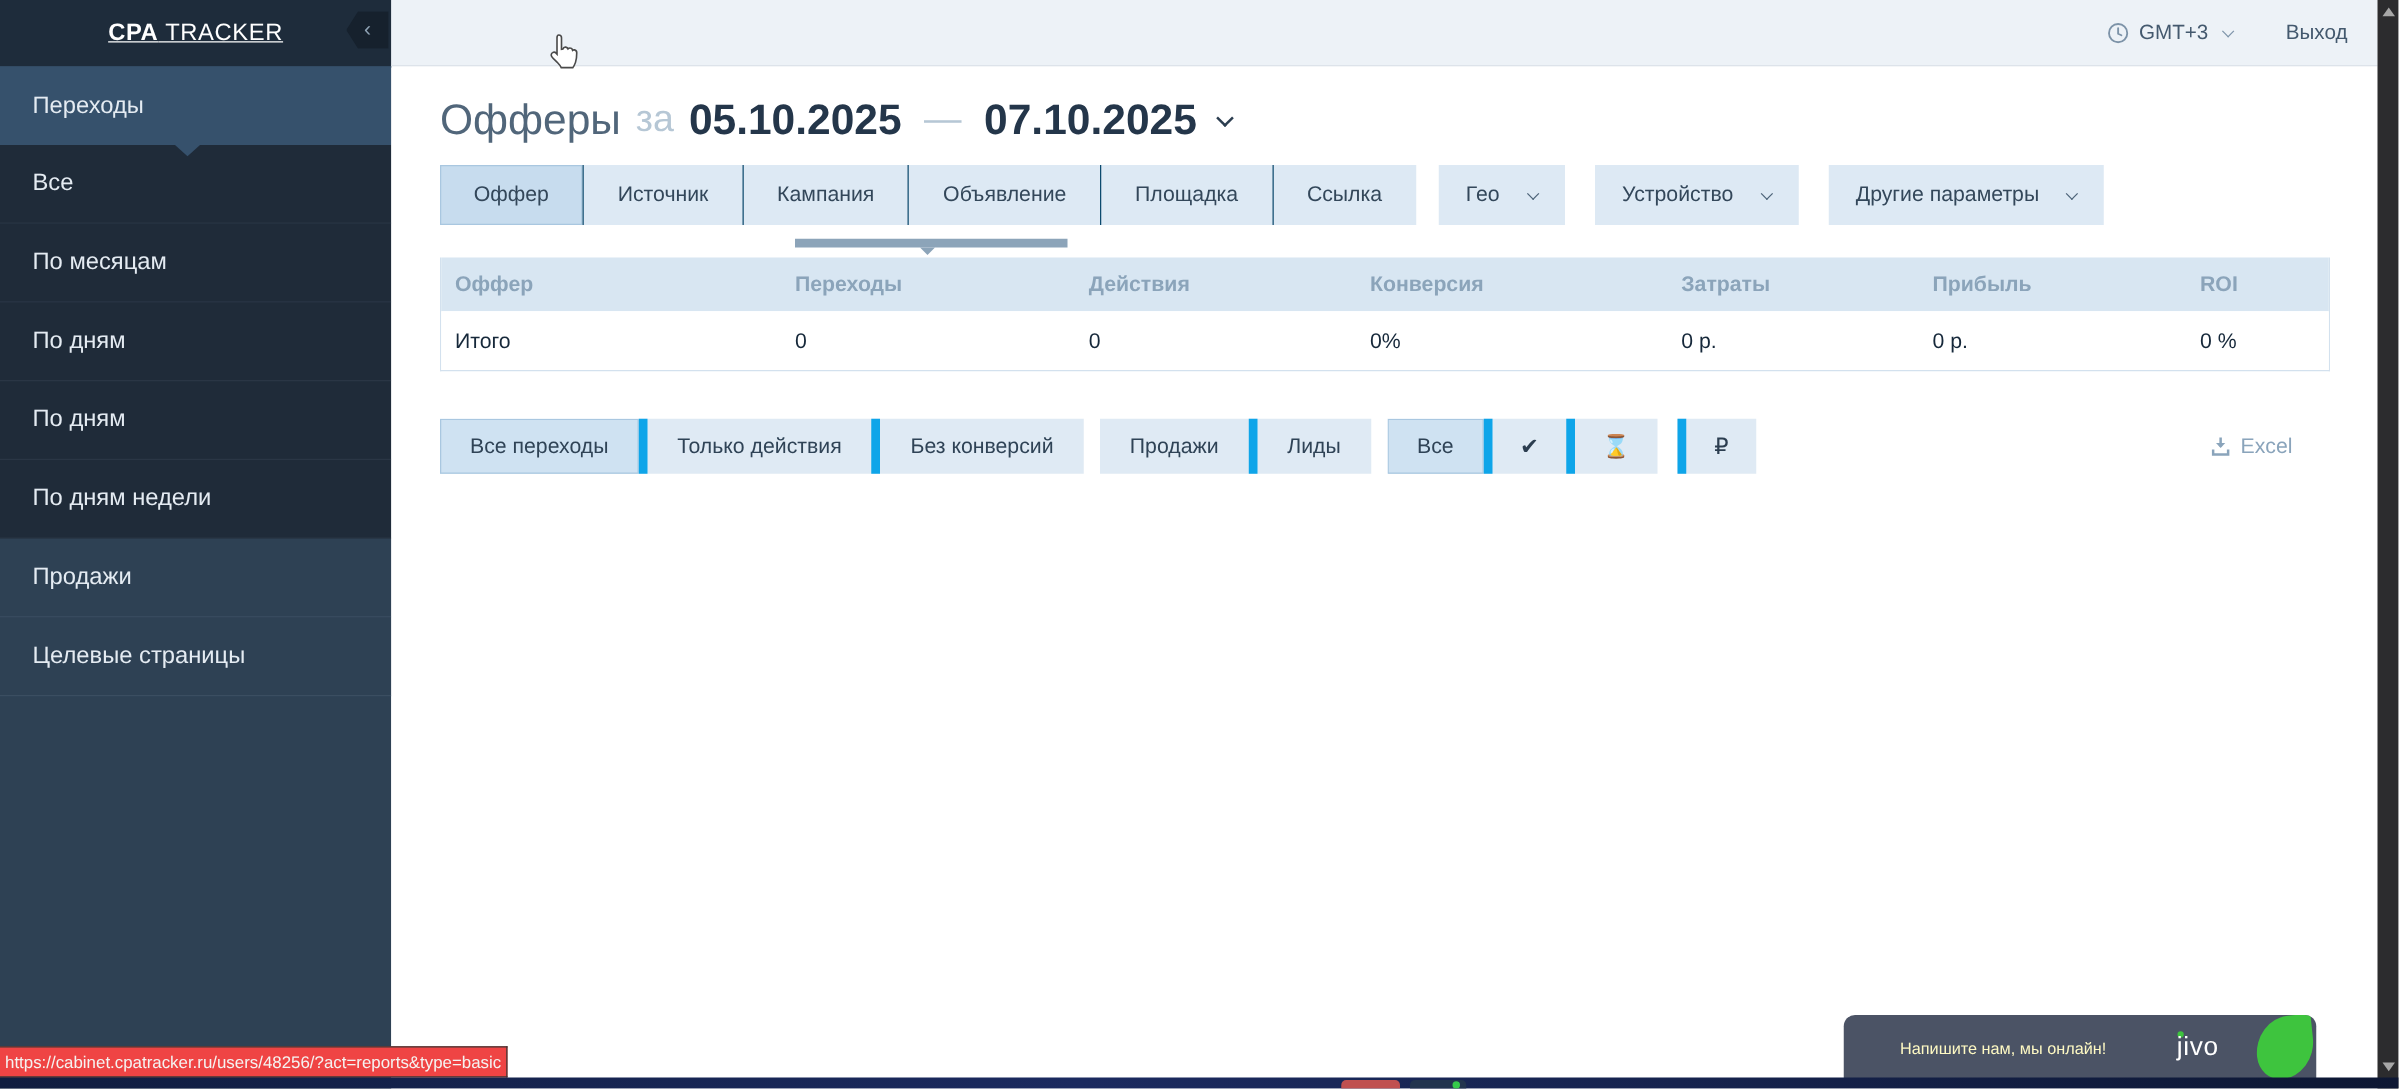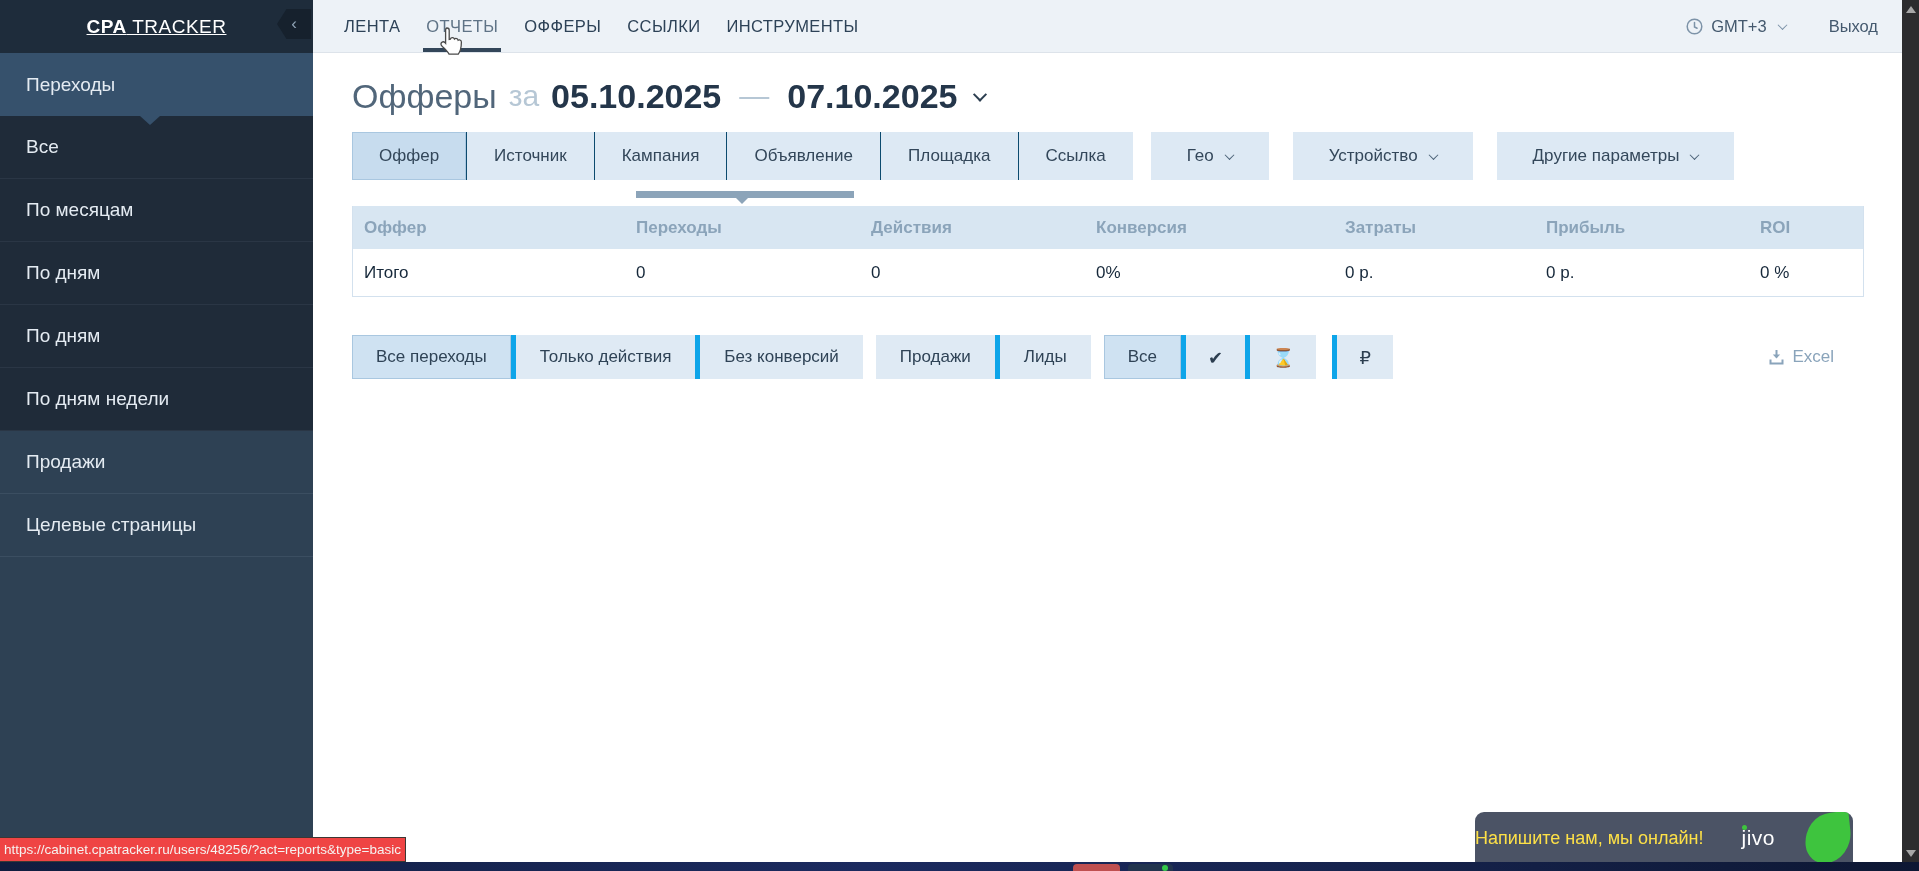--- a/index.html
+++ b/index.html
@@ -48,58 +48,58 @@
   .t-date{font-size:34px;font-weight:bold;color:#24364a;}
   .t-dash{font-size:30px;color:#b6c7d5;margin:0 6px;}
   .title-row .chev{width:10px;height:10px;border-width:2.4px;color:#2c3e50;margin-left:6px;}
 
   .tabs-row{margin-top:14px;display:flex;align-items:stretch;height:48px;}
   .tabgroup{display:flex;}
   .tab{display:flex;align-items:center;padding:0 27px;background:#dde9f4;color:#33475a;font-size:17px;cursor:pointer;
        border-left:1px solid #0c4a6e;}
   .tab:first-child{border-left:none;}
   .tab.active{background:#c7dcee;box-shadow:inset 0 0 0 1px #a9c7e0;border-left:none;}
-  .dd{display:flex;align-items:center;gap:12px;padding:0 36px;background:#dde9f4;color:#33475a;font-size:17px;
+  .dd{display:flex;align-items:center;gap:23px;padding:0 22px;background:#dde9f4;color:#33475a;font-size:17px;
       margin-left:18px;cursor:pointer;}
   .dd .chev{color:#4c6378;}
   .dd.wide{margin-left:24px;}
 
   
   .table-wrap{position:relative;margin-top:26px;width:1512px;border:1px solid #d3e1ee;border-top:none;}
   .sort-indicator{position:absolute;left:283px;top:-15px;width:218px;height:7px;background:#8ca4b9;}
   .sort-indicator::after{content:"";position:absolute;left:100px;top:7px;width:0;height:0;
      border-left:6px solid transparent;border-right:6px solid transparent;border-top:6px solid #8ca4b9;}
   .thead{display:flex;background:#d8e6f2;height:43px;align-items:center;}
   .thead .cell{color:#8ba4ba;font-size:17px;font-weight:bold;}
   .trow{display:flex;background:#fff;height:47px;align-items:center;}
   .trow .cell{color:#16283a;font-size:17px;font-weight:normal;}
   .cell{padding-left:11px;}
   .c0{width:272px;}.c1{width:235px;}.c2{width:225px;}.c3{width:249px;}.c4{width:201px;}.c5{width:214px;}.c6{flex:1;}
 
   
   .filters-row{margin-top:38px;width:1512px;display:flex;align-items:center;}
   .btn-group{display:flex;margin-right:13px;}
   .fbtn{height:44px;display:flex;align-items:center;justify-content:center;padding:0 24px;
-        background:#dfeaf4;color:#2f4356;font-size:17px;cursor:pointer;border-left:5px solid #0ea5e9;}
+        background:#dfeaf4;color:#2f4356;font-size:17px;cursor:pointer;border-left:7px solid #0ea5e9;}
   .btn-group .fbtn:first-child{border-left:none;}
   .fbtn.active{background:#cfe2f2;box-shadow:inset 0 0 0 1px #a9c7e0;border-left:none;}
   .fbtn.icon{padding:0 22px;font-family:"DejaVu Sans",sans-serif;font-size:18px;color:#2c3e50;}
   .fbtn.standalone{margin-left:3px;}
   .excel{margin-left:auto;margin-right:30px;display:flex;align-items:center;gap:8px;color:#8aa4bb;font-size:17px;cursor:pointer;}
 
   
   .scrollbar{position:absolute;right:0;top:0;width:17px;height:871px;background:#2c2c2e;
      display:flex;flex-direction:column;justify-content:space-between;align-items:center;padding:6px 0;}
   .sb-up{width:0;height:0;border-left:5px solid transparent;border-right:5px solid transparent;border-bottom:7px solid #a7a7a7;}
   .sb-down{width:0;height:0;border-left:5px solid transparent;border-right:5px solid transparent;border-top:7px solid #a7a7a7;margin-bottom:8px;}
 
   
   .jivo{position:absolute;left:1475px;top:812px;width:378px;height:52px;background:#4b5365;
      border-radius:9px 9px 0 0;display:flex;align-items:center;z-index:30;overflow:hidden;cursor:pointer;}
-  .jivo-msg{color:#fde047;font-size:18px;}
+  .jivo-msg{color:#fef9c3;font-size:13px;margin-left:45px;}
   .jivo-brand{position:absolute;right:78px;color:#fff;font-size:21px;letter-spacing:.5px;}
   .jivo-dot{position:absolute;right:106px;top:13px;width:5px;height:5px;border-radius:50%;background:#3ec43e;}
   .jivo-leaf{position:absolute;right:2px;top:1px;width:46px;height:50px;background:#3ec43e;
      border-radius:100% 0 100% 65%;transform:rotate(-6deg);}
 
   
   .status-url{position:absolute;left:0;bottom:9px;height:25px;background:#ef4444;border:1px solid #3c3734;border-left:none;
      color:#f5f3f1;font-size:13.5px;line-height:23px;padding:0 4px;z-index:40;white-space:nowrap;}
   .taskbar{position:absolute;left:0;bottom:0;width:100%;height:9px;z-index:45;
      background:linear-gradient(90deg,#101d3f 0%,#1b2a5f 45%,#16234e 70%,#0d1733 100%);}
@@ -140,37 +140,20 @@
       <div class="m-item m-parent">
           <span>Продажи</span>
         </div>
       <div class="m-item m-parent">
           <span>Целевые страницы</span>
         </div>
     </nav>
   </aside>
 
   <header class="topbar">
-    <nav class="nav">
-      <div class="nav-item">
-          <span>ЛЕНТА</span>
-        </div>
-      <div class="nav-item active">
-          <span>ОТЧЕТЫ</span>
-        </div>
-      <div class="nav-item">
-          <span>ОФФЕРЫ</span>
-        </div>
-      <div class="nav-item">
-          <span>ССЫЛКИ</span>
-        </div>
-      <div class="nav-item">
-          <span>ИНСТРУМЕНТЫ</span>
-        </div>
-    </nav>
     <div class="topbar-right">
       <div class="tz">
         <svg width="17" height="17" viewBox="0 0 17 17">
             <circle cx="8.5" cy="8.5" r="7.3" fill="none" stroke="#7d93a8" stroke-width="1.5"></circle>
             <path d="M8.5 4.6 V9 l2.6 1.2" stroke="#7d93a8" stroke-width="1.5" fill="none" stroke-linecap="round"></path>
           </svg>
         <span>GMT+3</span>
         <span class="chev"></span>
       </div>
       <div class="logout"><span>Выход</span></div>

